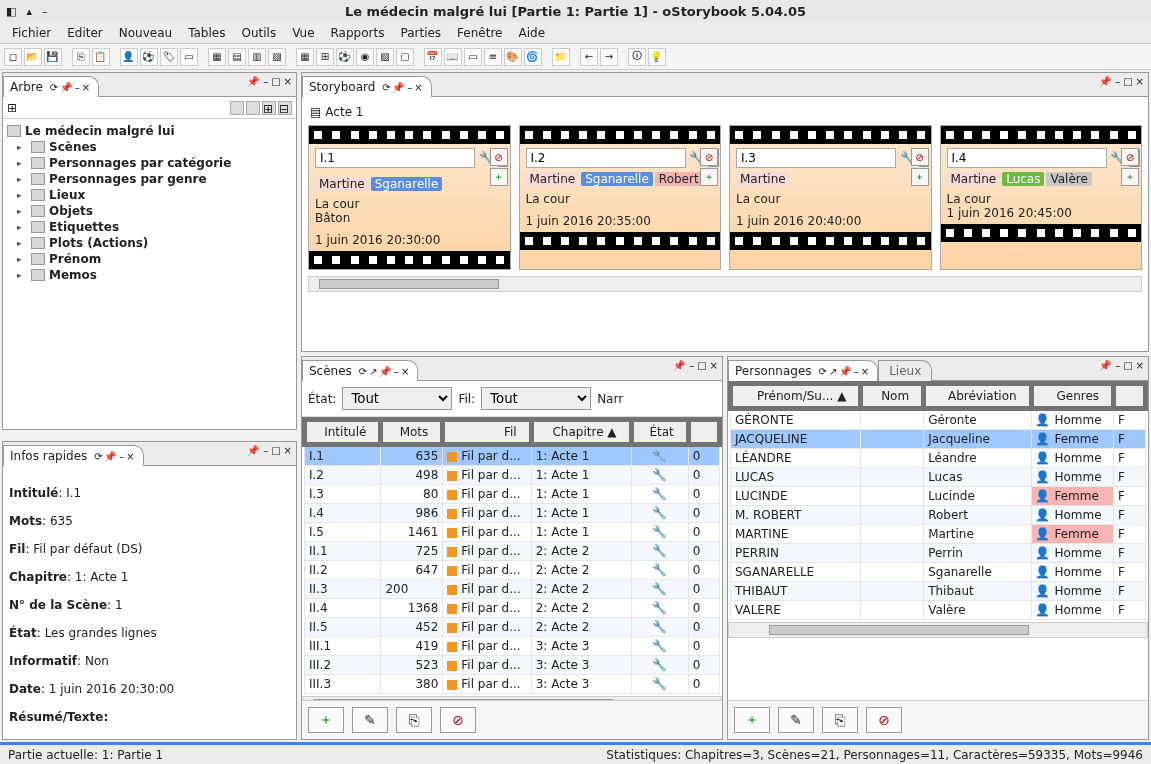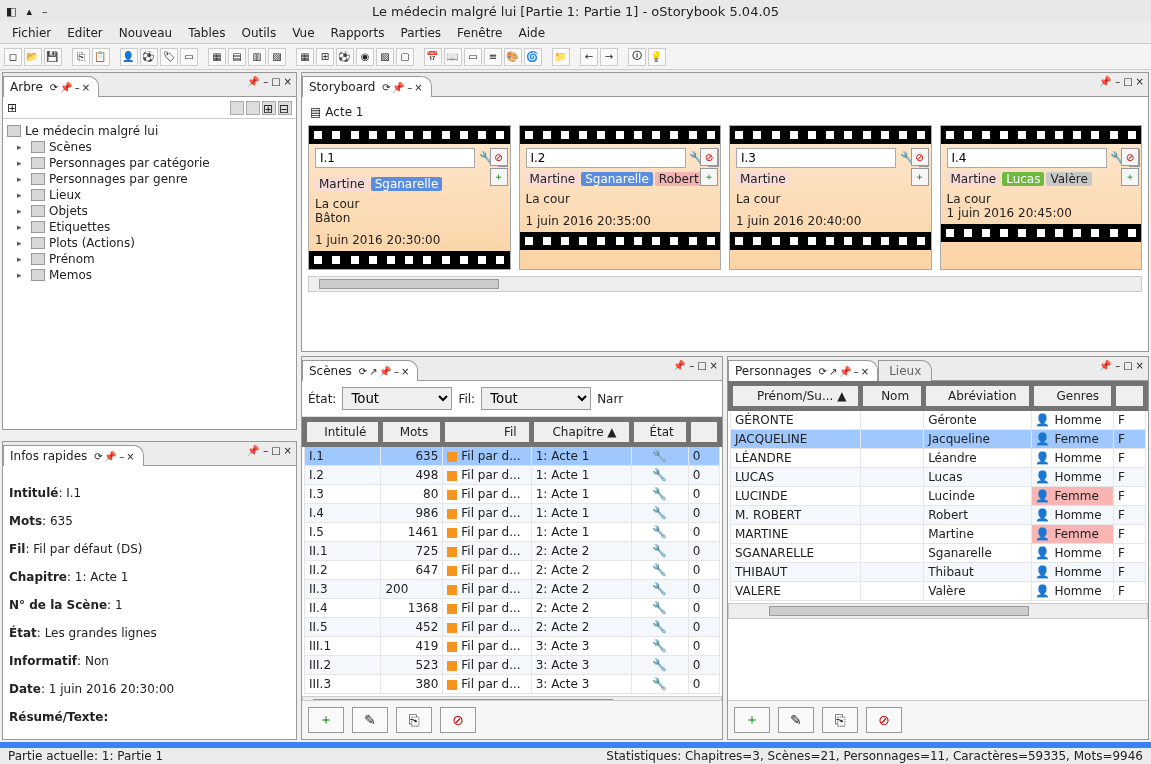--- a/index.html
+++ b/index.html
@@ -1,39 +1,39 @@
 <!DOCTYPE html>
 <html><head>
 <meta charset="utf-8">
 <style>
 * { box-sizing: border-box; margin: 0; padding: 0; font-family: "DejaVu Sans", Arial, sans-serif; }
 body { background: #f0f0f0; font-size: 12px; color: #222; width: 1151px; height: 764px; overflow: hidden; display: flex; flex-direction: column; }
 .titlebar { height: 22px; background: #e8e8e8; display: flex; align-items: center; justify-content: center; position: relative; }
 .titlebar .win-ctrls { position: absolute; left: 6px; display: flex; gap: 10px; }
 .titlebar .win-ctrls span { font-size: 11px; cursor: pointer; }
-.titlebar-title { font-size: 13px; font-weight: normal; }
+.titlebar-title { font-size: 13px; font-weight: bold; }
 .menubar { height: 22px; background: #ececec; display: flex; align-items: center; padding: 0 6px; gap: 4px; border-bottom: 1px solid #ccc; }
 .menubar span { padding: 2px 6px; cursor: pointer; }
 .toolbar { height: 26px; background: #f4f4f4; border-bottom: 1px solid #ccc; display: flex; align-items: center; padding: 0 4px; gap: 2px; }
 .tb-btn { width: 18px; height: 18px; border: 1px solid #ccc; background: #fafafa; display: flex; align-items: center; justify-content: center; font-size: 10px; cursor: pointer; }
 .tb-sep { width: 6px; }
 .workspace { flex: 1; display: flex; gap: 4px; padding: 2px; overflow: hidden; }
 .left-col { width: 295px; display: flex; flex-direction: column; gap: 11px; }
 .right-col { flex: 1; display: flex; flex-direction: column; gap: 4px; overflow: hidden; }
 .panel { background: #fff; border: 1px solid #999; display: flex; flex-direction: column; overflow: hidden; }
 .panel-tabbar { height: 24px; display: flex; align-items: flex-end; background: #ececec; border-bottom: 1px solid #999; position: relative; }
 .panel-tab { background: #fff; border: 1px solid #999; border-bottom: none; border-top-right-radius: 10px; padding: 3px 8px 3px 6px; display: flex; align-items: center; gap: 4px; font-size: 12px; position: relative; top: 1px; }
 .panel-tab-secondary { background:#ececec; color:#666; border-top-right-radius:10px; padding:3px 10px; border:1px solid #999; border-bottom:none; position:relative; top:1px; }
 .tab-ctrls { font-size: 10px; display: flex; gap: 2px; margin-left: 3px; }
 .tab-ctrls span { cursor: pointer; }
 .panel-tabbar .right-ctrls { position: absolute; right: 4px; top: 3px; display: flex; gap: 3px; font-size: 10px; }
 .panel-tabbar .right-ctrls span { cursor: pointer; }
 .panel-body { flex: 1; overflow: auto; background: #fff; }
 .tree-toolbar { height: 22px; border-bottom: 1px solid #ccc; display: flex; align-items: center; padding: 0 4px; justify-content: space-between; }
-.tree { padding: 4px; }
+.tree { padding: 4px; font-weight: bold; }
 .tree-node { display: flex; align-items: center; gap: 4px; padding: 1px 0; cursor: pointer; }
 .tree-toggle { width: 10px; font-size: 9px; color: #555; }
 .tree-icon { width: 14px; height: 12px; background: #d8d8d8; border: 1px solid #999; }
 .storyboard-body { padding: 6px; display: flex; flex-direction: column; gap: 4px; }
 .sb-header { display: flex; align-items: center; gap: 4px; padding: 2px; }
 .film-strip { display: flex; gap: 8px; overflow-x: auto; }
 .scene-card { min-width: 200px; border: 1px solid #aaa; background: linear-gradient(#fde8cf,#fbd3a5); position: relative; }
 .film-holes { height: 18px; background: #000; display: flex; justify-content: space-around; align-items: center; }
 .film-holes span { width: 8px; height: 8px; background: #fff; }
 .scene-inner { padding: 4px 6px; font-size: 12px; }
@@ -66,21 +66,21 @@
 .orange-sq { display:inline-block; width:10px; height:10px; background:#f7941e; margin-right:4px; vertical-align:middle; }
 .wrench { color:#666; font-size:12px; }
 
 .persons-panel { flex: 1; }
 .genre-f { background: #f9b4b4; }
 .mini-icon { width:14px; height:14px; display:inline-block; background:#ddd; border:1px solid #aaa; }
 
 .panel-footer-btns { display:flex; gap:8px; padding:6px; border-top:1px solid #ccc; background:#f6f6f6; }
 .foot-btn { width:36px; height:26px; border:1px solid #999; background:#fafafa; display:flex; align-items:center; justify-content:center; cursor:pointer; font-size:14px; }
 
-.statusbar { height: 22px; background:#ececec; border-top:6px solid #3b82f6; display:flex; align-items:center; padding:0 8px; font-size:12px; justify-content:space-between; }
+.statusbar { height: 22px; background:#ececec; border-top:3px solid #3b82f6; display:flex; align-items:center; padding:0 8px; font-size:12px; justify-content:space-between; }
 </style>
 </head>
 <body>
 
 <div class="titlebar">
   <div class="win-ctrls">
     <span>◧</span>
     <span>▴</span>
     <span>–</span>
   </div>
@@ -696,20 +696,27 @@
                   <td class=""><span>👤</span> Homme</td>
                   <td>F</td>
                 </tr>
                 <tr>
                   <td>MARTINE</td>
                   <td></td>
                   <td>Martine</td>
                   <td class="genre-f"><span>👤</span> Femme</td>
                   <td>F</td>
                 </tr>
+                <tr class="alt">
+                  <td>PERRIN</td>
+                  <td></td>
+                  <td>Perrin</td>
+                  <td class=""><span>👤</span> Homme</td>
+                  <td>F</td>
+                </tr>
                 <tr>
                   <td>SGANARELLE</td>
                   <td></td>
                   <td>Sganarelle</td>
                   <td class=""><span>👤</span> Homme</td>
                   <td>F</td>
                 </tr>
                 <tr class="alt">
                   <td>THIBAUT</td>
                   <td></td>

